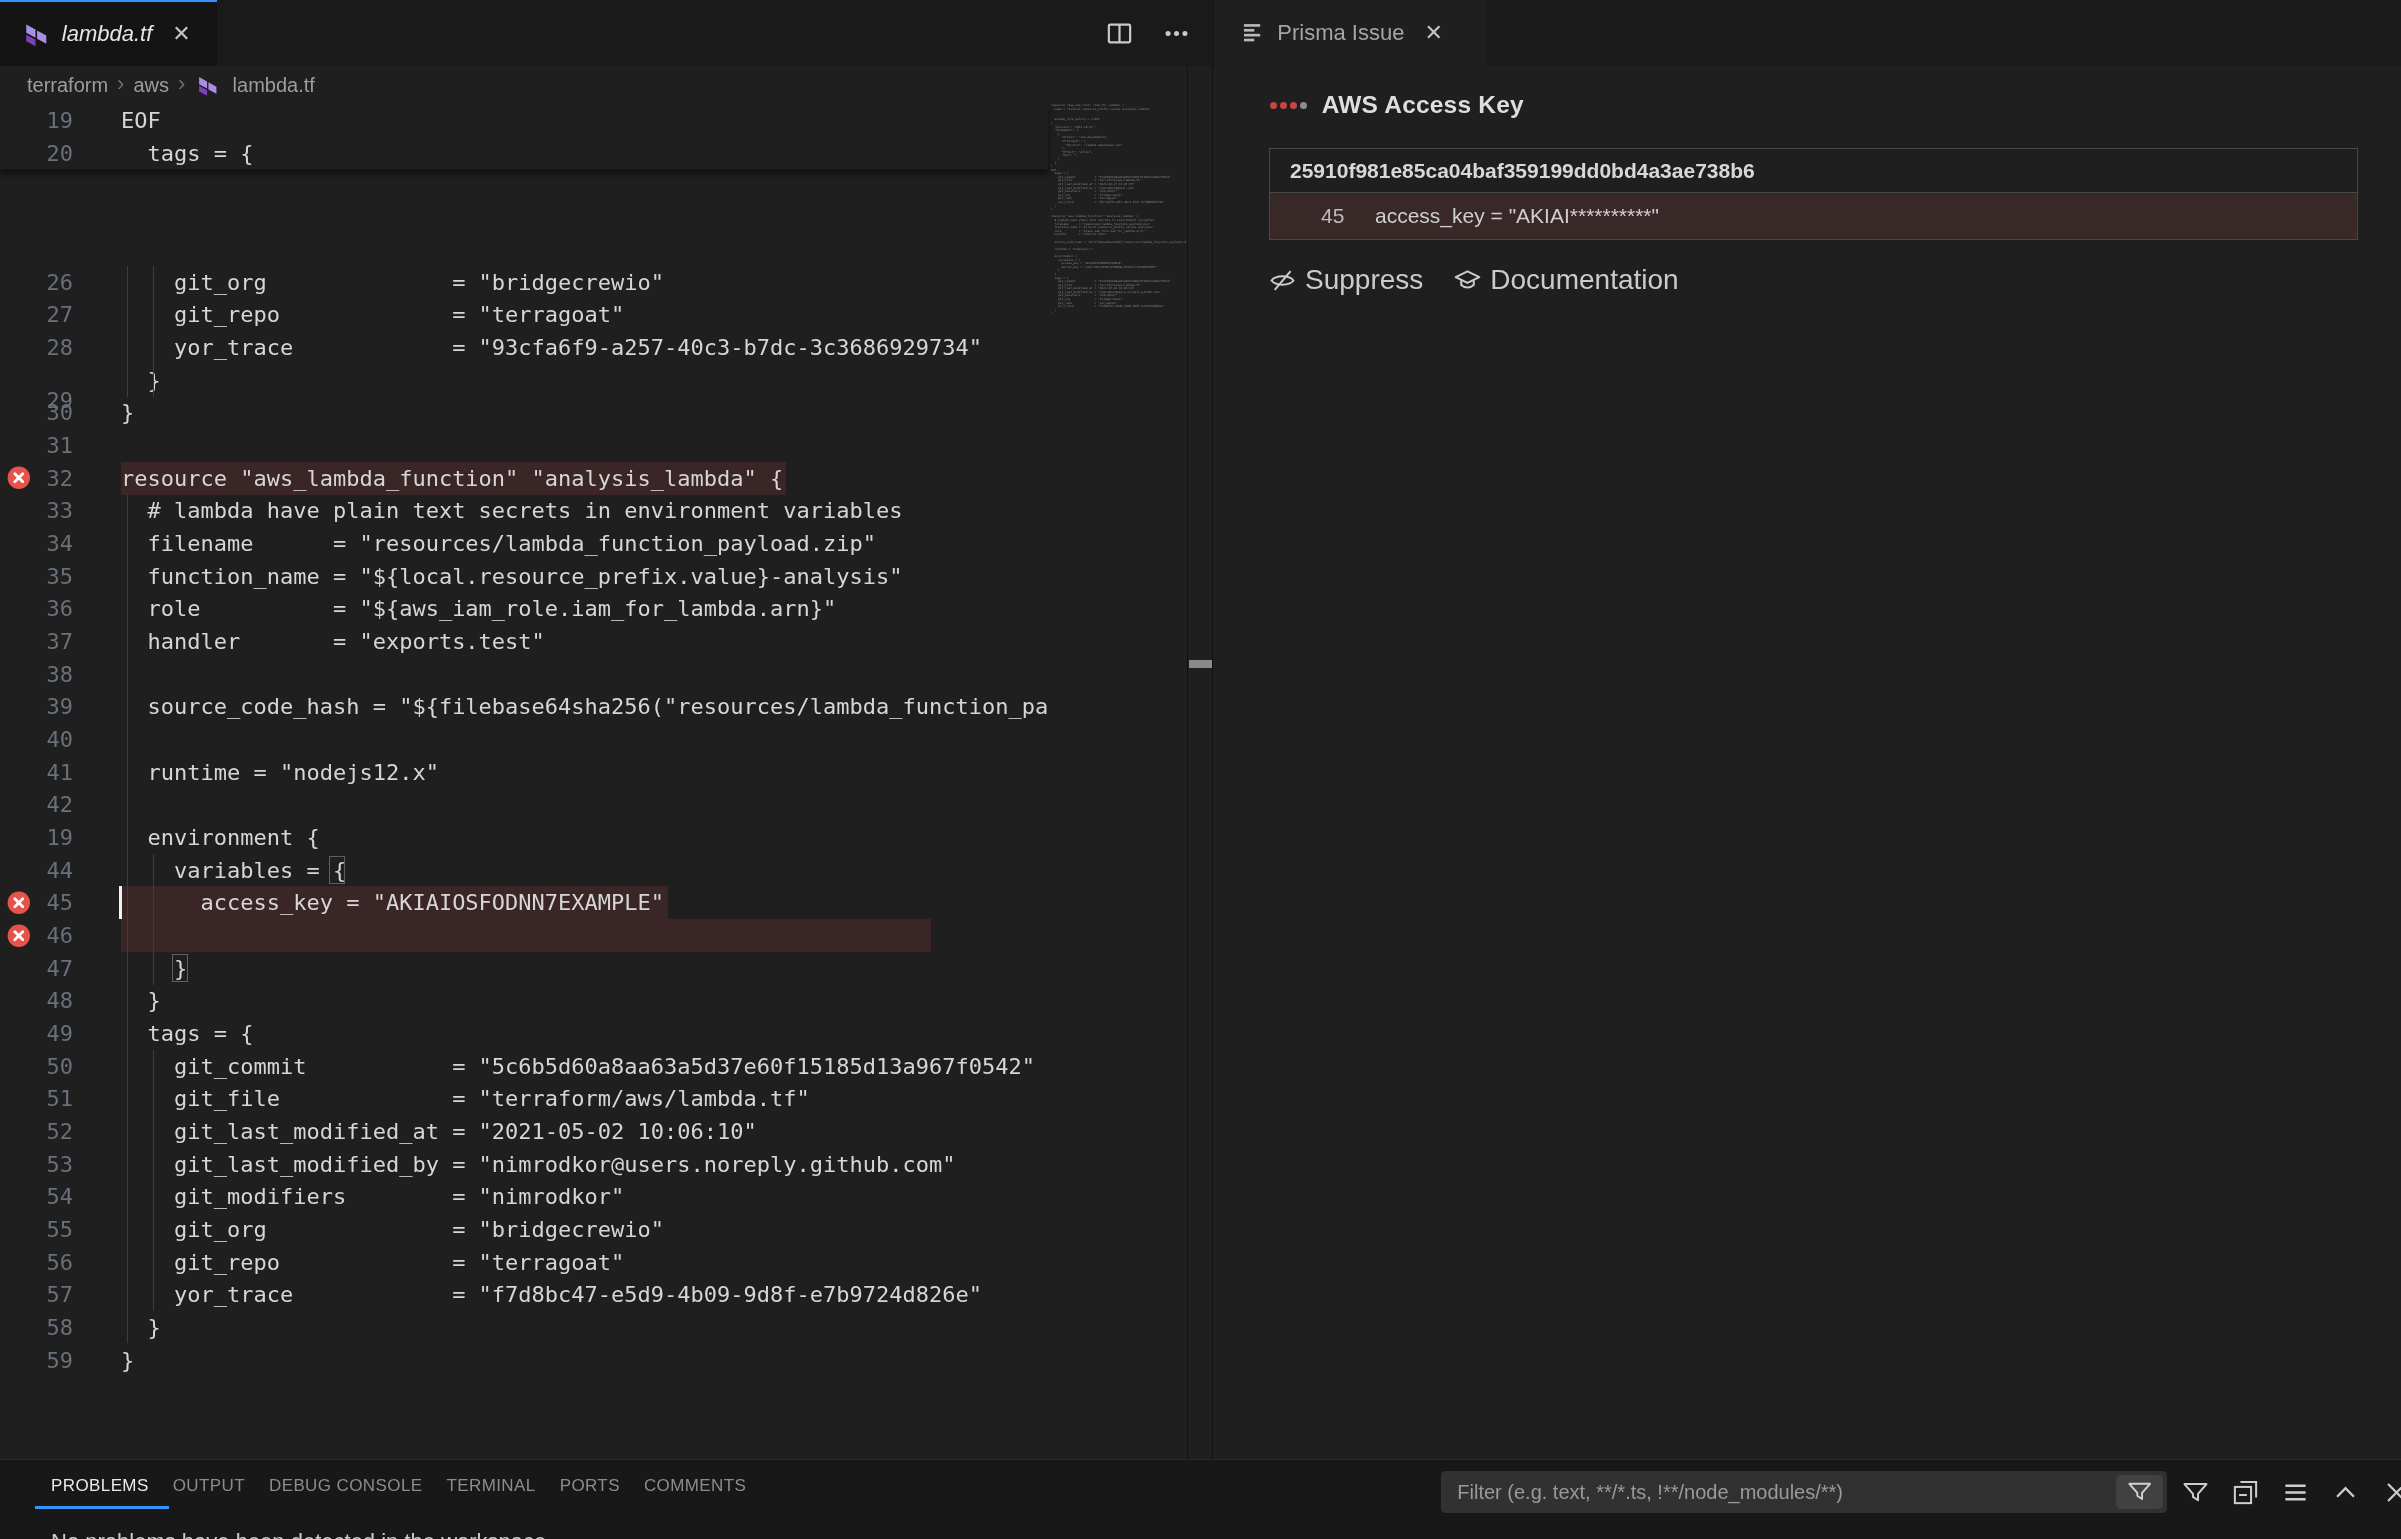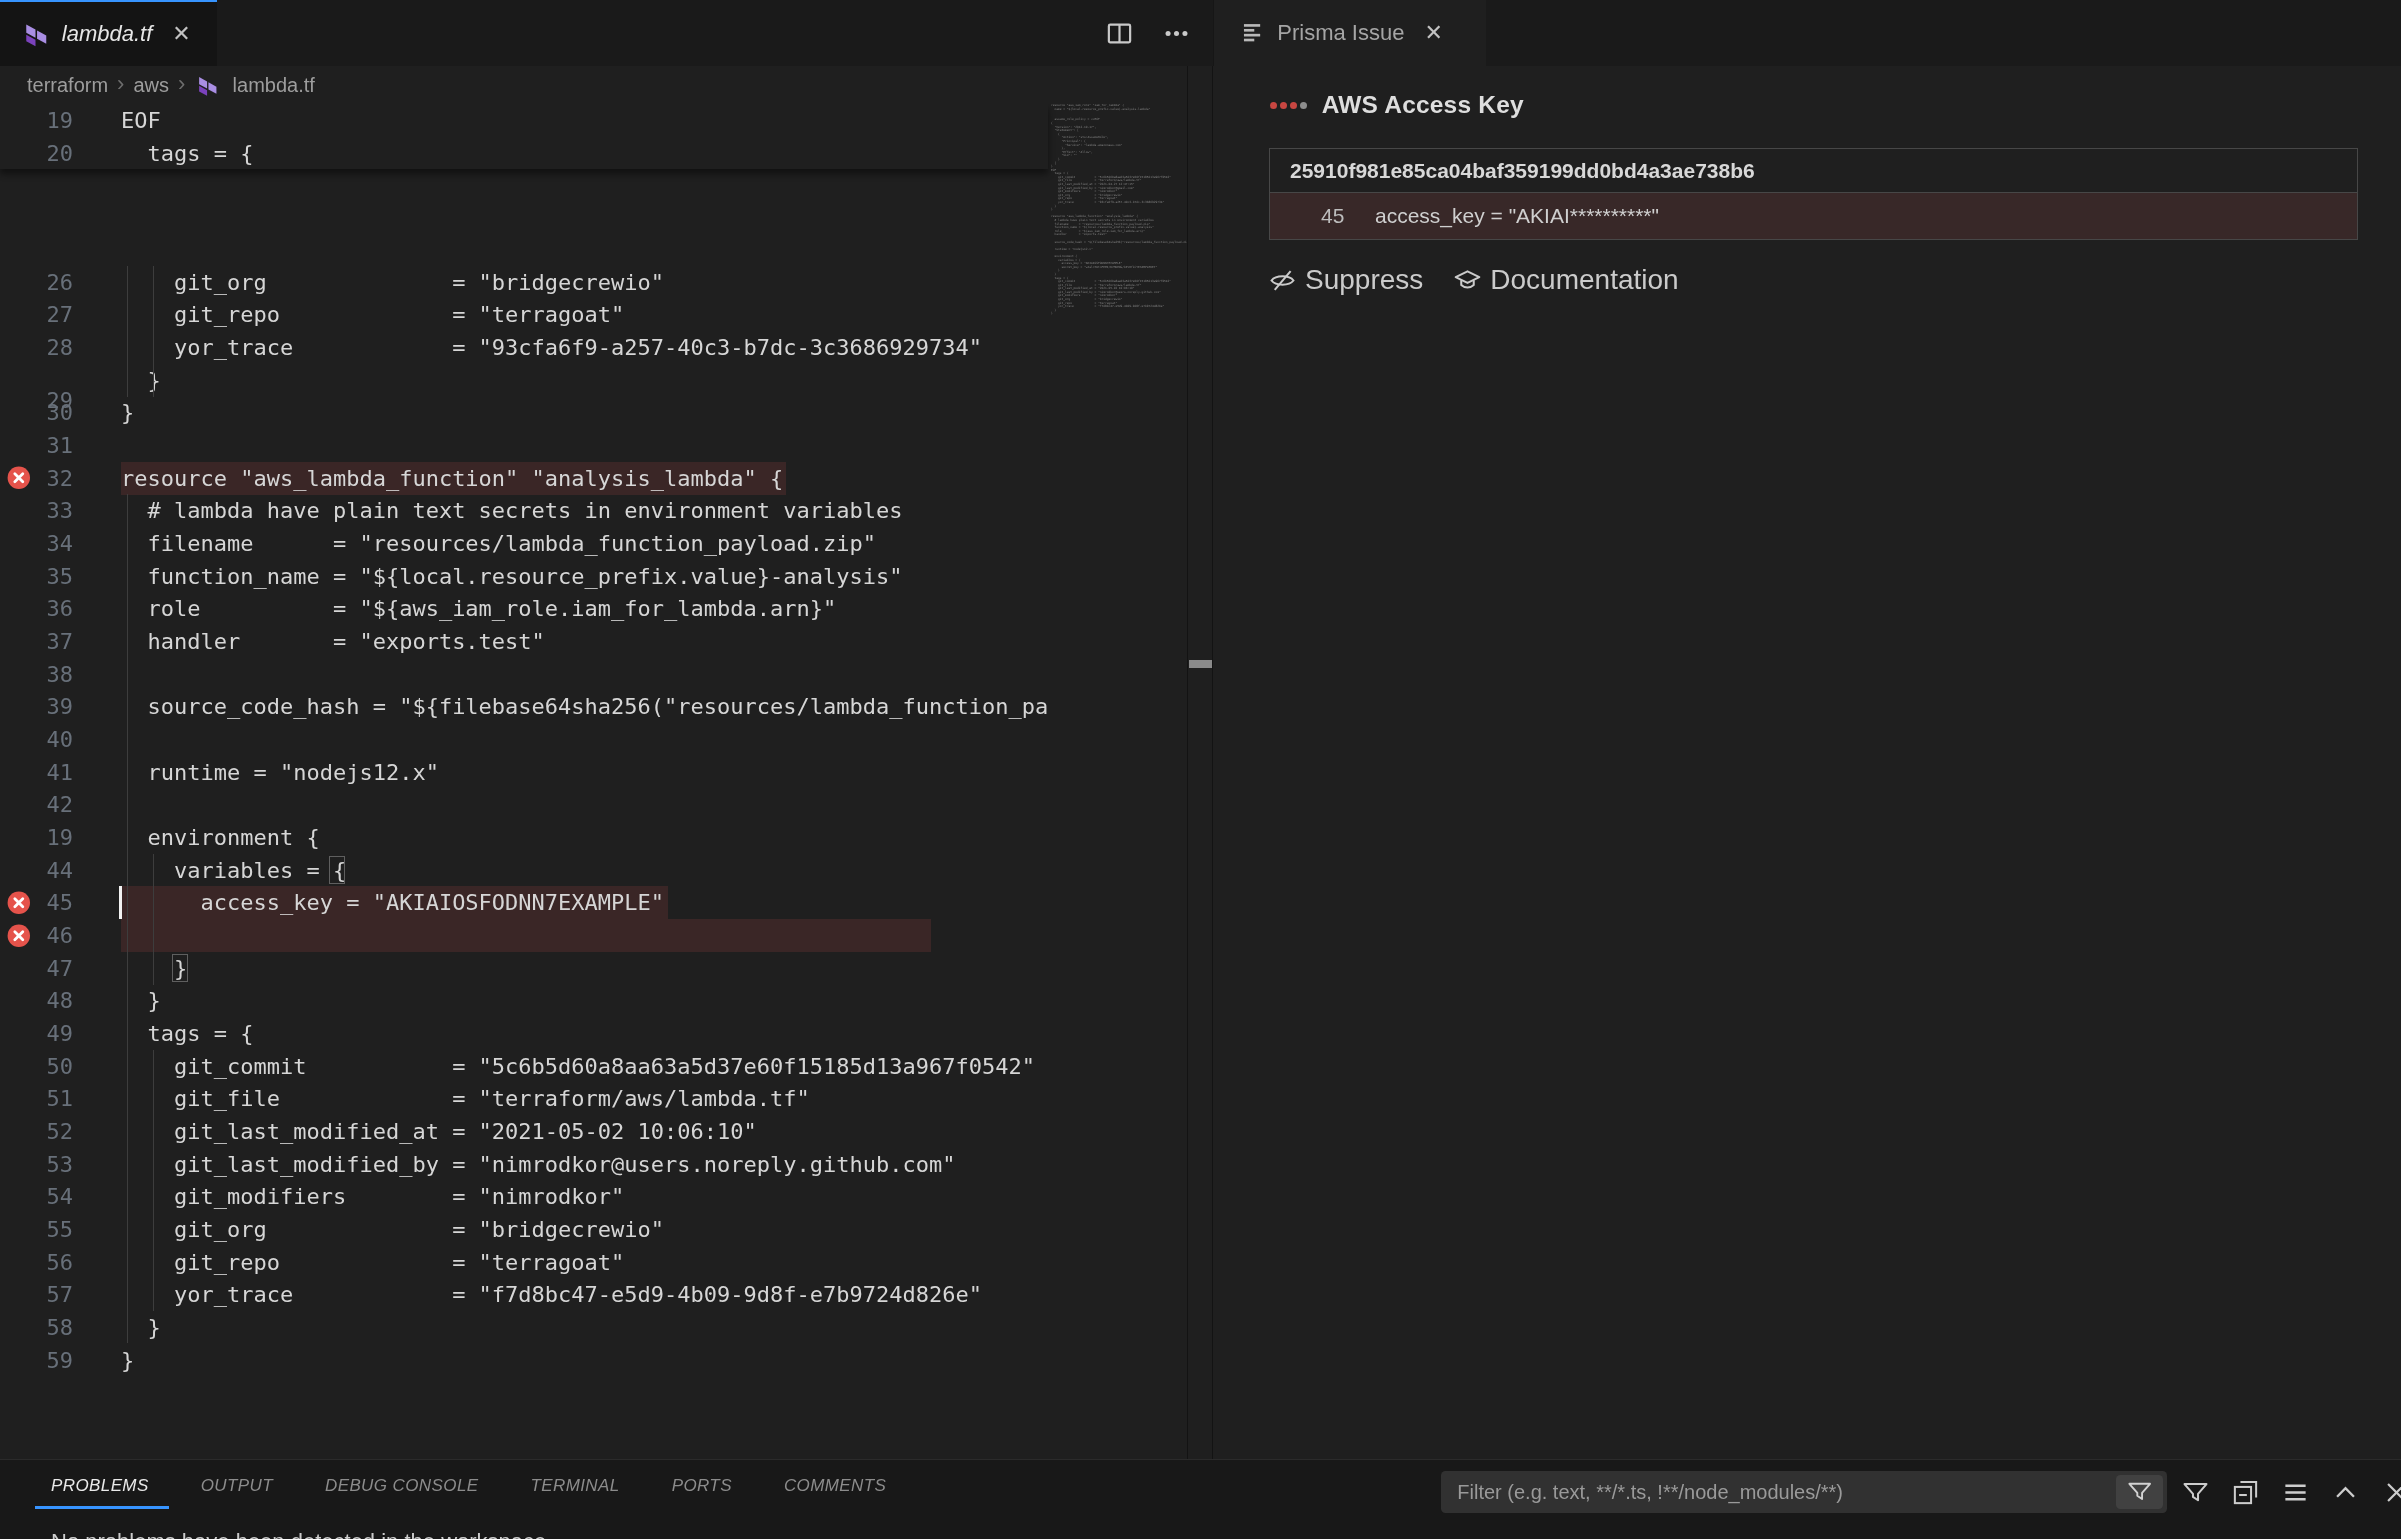--- a/index.html
+++ b/index.html
@@ -64,21 +64,21 @@
   .issue-box{position:absolute;left:55px;top:82px;width:1089px;border:0.9px solid #474747;box-sizing:border-box;}
   .issue-hash{height:43px;line-height:43px;padding-left:20px;font-size:21px;font-weight:bold;color:#d8d8d8;}
   .issue-row{height:46px;display:flex;align-items:center;background:var(--hl2);border-top:0.9px solid #474747;cursor:pointer;}
   .issue-row .ln{width:54px;margin-left:51px;font-size:21px;color:#bdbdbd;}
   .issue-row .code{font-size:21px;color:#cfcfcf;}
   .prisma-actions{position:absolute;left:55px;top:198px;display:flex;align-items:center;gap:31px;}
   .p-action{display:flex;align-items:center;gap:9px;cursor:pointer;font-size:28px;color:#cbcbcb;}
 
   
   .bottom{left:0;top:1459px;width:2401px;height:80px;background:#181818;border-top:0.9px solid #2b2b2b;box-sizing:border-box;}
-  .ptabs{position:absolute;left:51px;top:0;height:51px;display:flex;gap:52px;align-items:center;font-style:italic;}
+  .ptabs{position:absolute;left:51px;top:0;height:51px;display:flex;gap:24px;align-items:center;}
   .ptab{position:relative;font-size:17px;letter-spacing:0.4px;color:#8c8c8c;cursor:pointer;white-space:nowrap;}
   .ptab.active{color:#eaeaea;}
   .ptab.active::after{content:"";position:absolute;left:-16.3px;right:-20px;bottom:-13.6px;height:2.7px;background:var(--accent);}
   .empty-msg{position:absolute;left:51px;top:69px;font-size:22px;color:#cccccc;}
   .filter-wrap{position:absolute;left:1441px;top:11px;width:726px;height:42px;background:#313131;border-radius:4.5px;}
   .filter-wrap input{position:absolute;left:0;top:0;width:653px;height:42px;background:transparent;border:none;outline:none;
                      padding:0 0 0 16.3px;font-size:20px;color:#ddd;font-family:"Liberation Sans",sans-serif;}
   .filter-wrap input::placeholder{color:#9a9a9a;}
   .filter-btn{position:absolute;right:3.6px;top:3.6px;width:47px;height:34px;background:#414141;border-radius:4.5px;
               display:flex;align-items:center;justify-content:center;cursor:pointer;}

